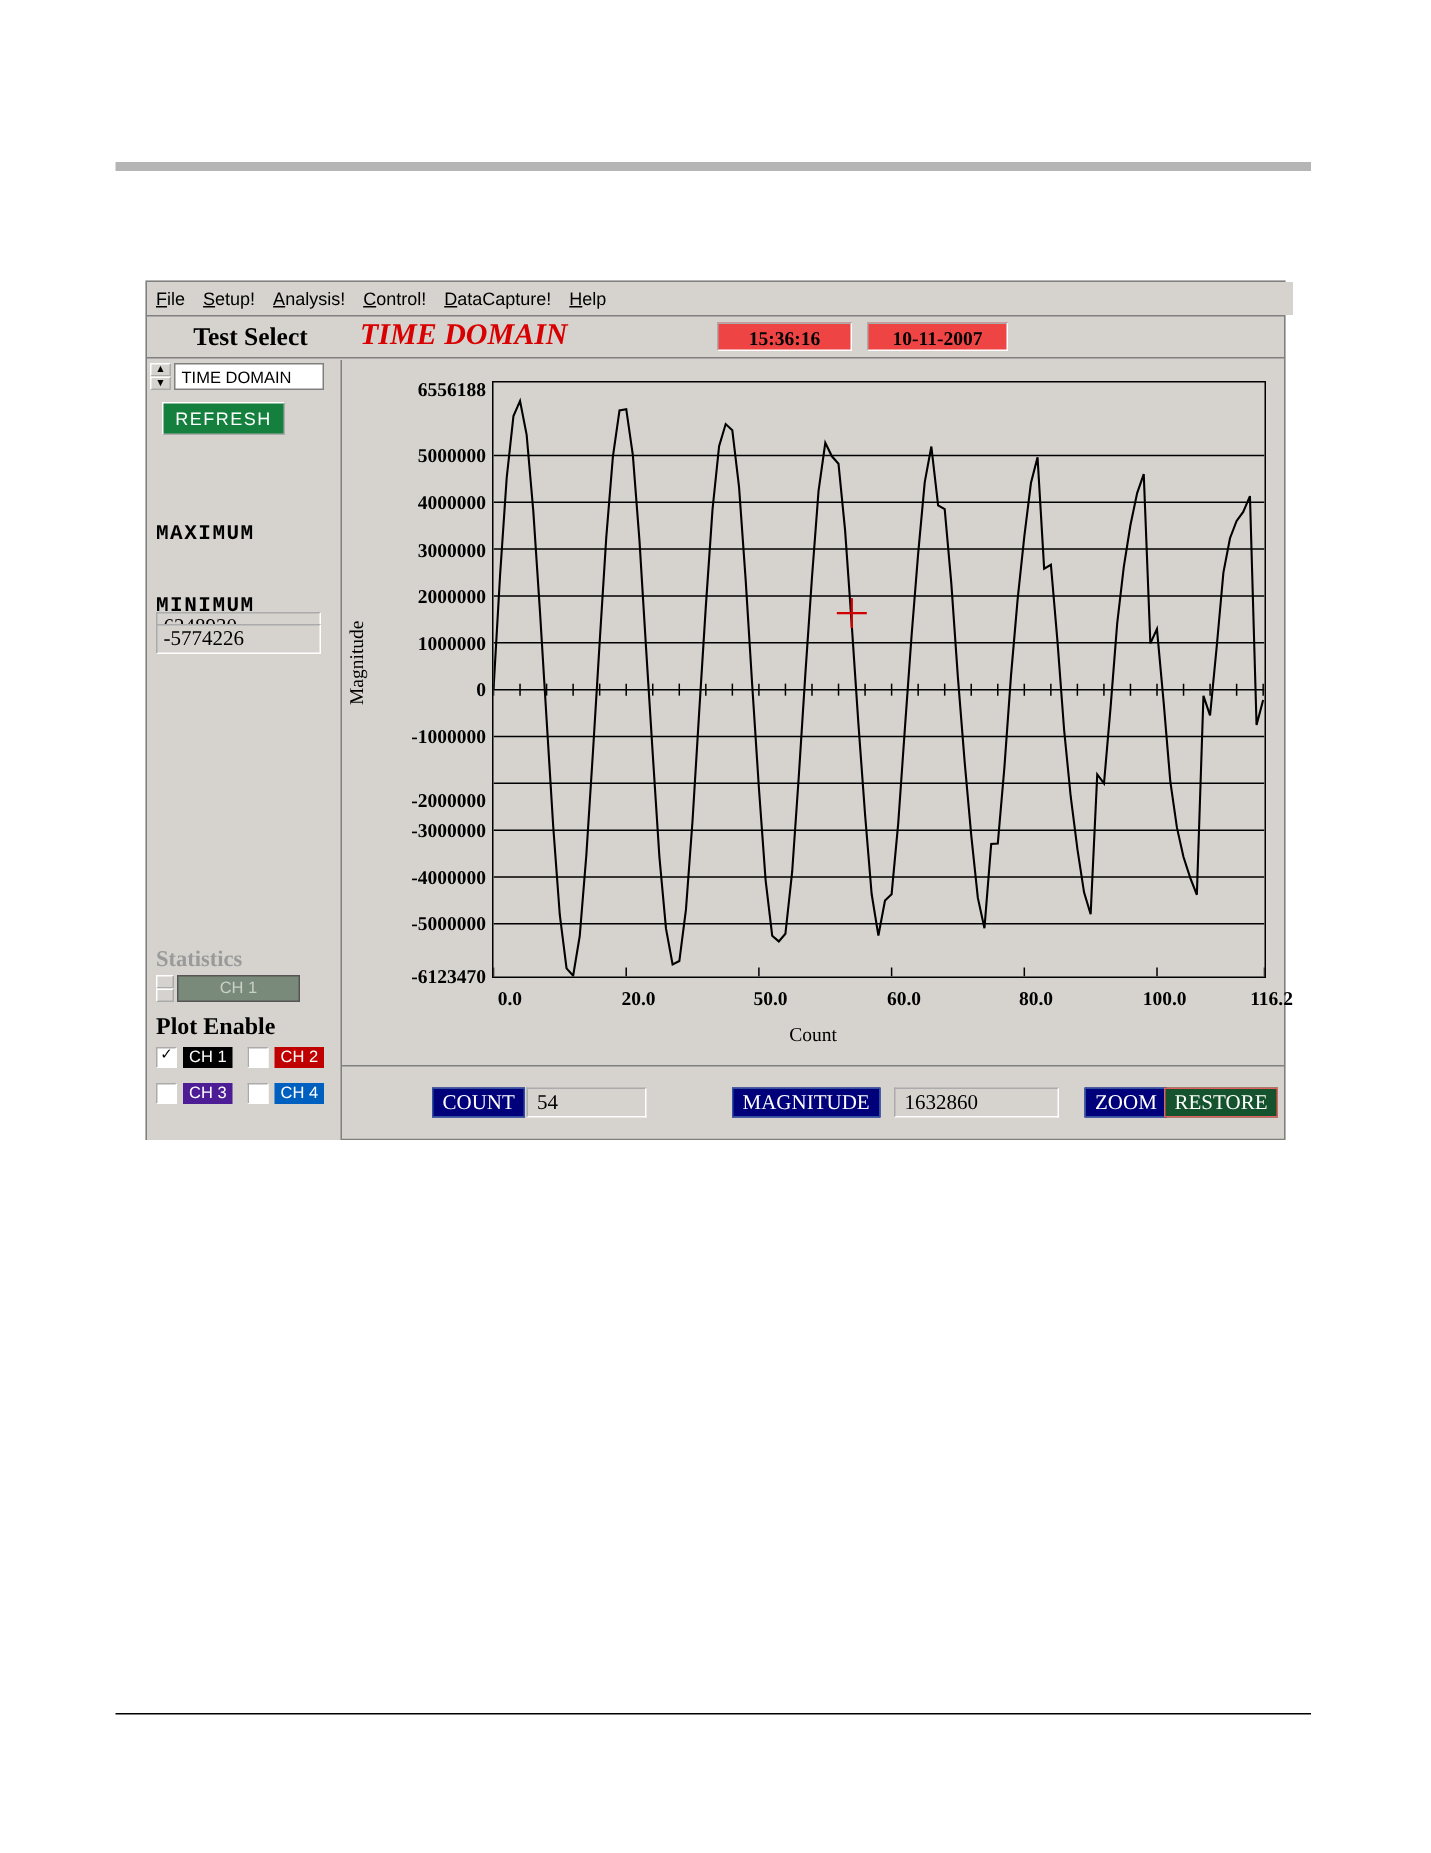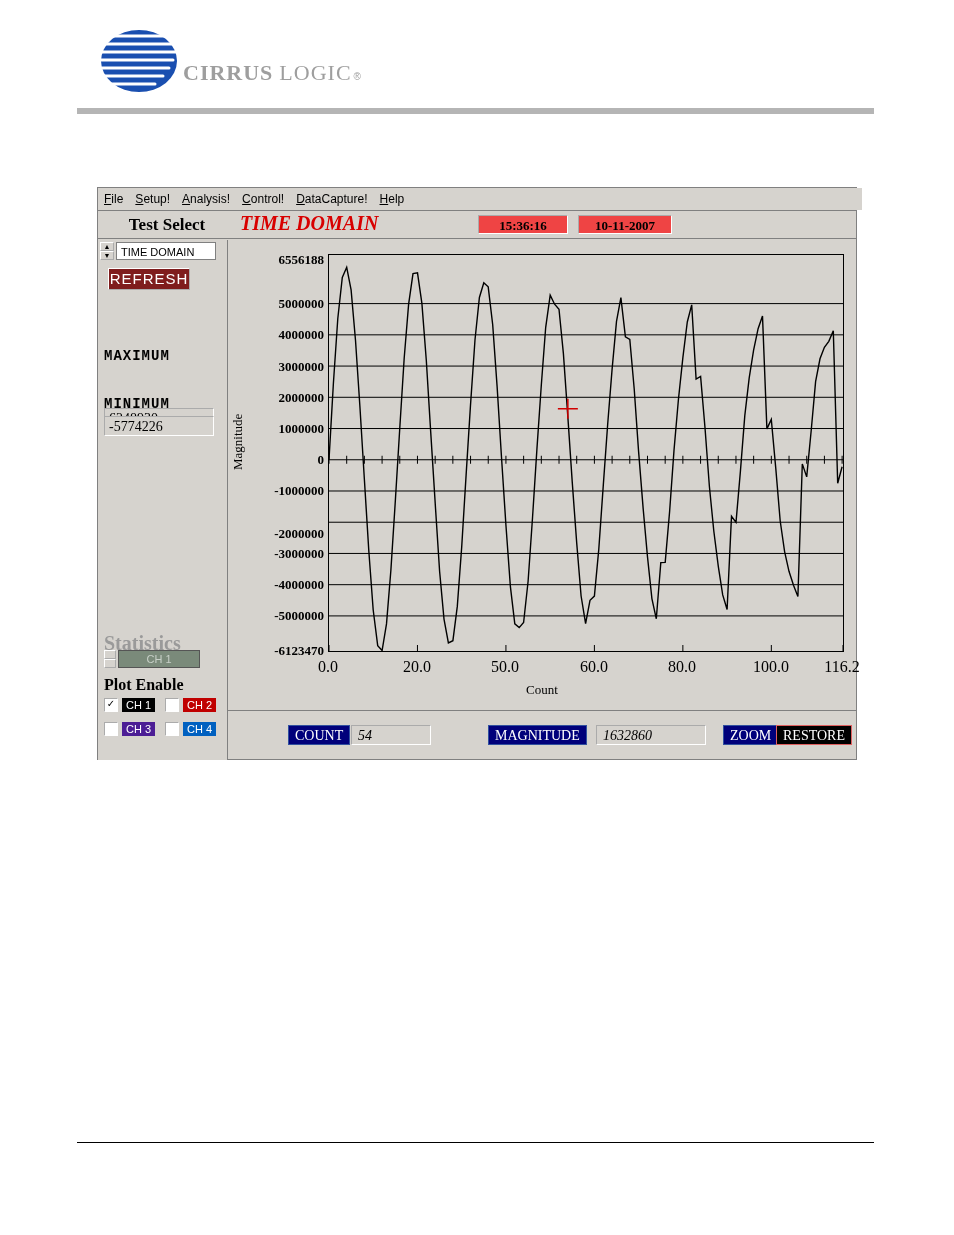--- a/index.html
+++ b/index.html
@@ -199,23 +199,23 @@
     padding: 0 4px;
     font-family: Tahoma, Arial, sans-serif;
     box-sizing: border-box;
   }
   .refresh-btn {
     position: absolute;
     left: 10px;
     top: 28px;
     width: 80px;
     height: 20px;
-    background: #7f1d1d;
+    background: #15803d;
     color: #fff;
-    font-size: 15px;
+    font-size: 12px;
     letter-spacing: 1px;
     text-align: center;
     line-height: 20px;
     border: 1px outset #fff;
   }
   .side-label {
     position: absolute;
     left: 6px;
     font-family: "Courier New", monospace;
     font-weight: bold;
@@ -234,21 +234,21 @@
     line-height: 20px;
     padding: 0 4px;
     box-sizing: border-box;
   }
   .stats-label {
     position: absolute;
     left: 6px;
     top: 392px;
     font-family: "Times New Roman", serif;
     font-weight: bold;
-    font-size: 20px;
+    font-size: 15px;
     color: #9a9a9a;
   }
   .stats-ch-row {
     position: absolute;
     left: 6px;
     top: 410px;
     display: flex;
     align-items: center;
   }
   .stats-ch-spin {
@@ -362,24 +362,24 @@
     width: 90px;
     text-align: right;
     font-family: "Times New Roman", serif;
     font-weight: bold;
     font-size: 13px;
   }
   .xtick {
     position: absolute;
     top: 418px;
     width: 40px;
-    text-align: center;
-    font-family: "Times New Roman", serif;
-    font-weight: normal;
-    font-size: 16px;
+    text-align: right;
+    font-family: "Times New Roman", serif;
+    font-weight: bold;
+    font-size: 13px;
   }
   
   .bottom-strip {
     position: absolute;
     left: 130px;
     top: 522px;
     width: 628px;
     height: 48px;
     border-top: 1px solid #808080;
     background: #d6d3ce;
@@ -390,61 +390,39 @@
     height: 20px;
     color: #fff;
     font-family: "Times New Roman", serif;
     font-size: 14px;
     line-height: 20px;
     padding: 0 6px;
     background: #00007b;
     border: 1px solid #3050a0;
     box-sizing: border-box;
   }
-  .pill.red { background: #000000; border-color: #e06060; }
+  .pill.red { background: #14532d; border-color: #e06060; }
   .val-field {
     position: absolute;
     top: 14px;
     height: 20px;
     border: 1px inset #fff;
     background: #d6d3ce;
     font-family: "Times New Roman", serif;
     font-size: 14px;
     line-height: 20px;
     padding: 0 6px;
     box-sizing: border-box;
-    font-style: italic;
   }
 </style>
 </head>
 <body>
 
 <div class="page">
 
-  <div class="logo-area">
-    <svg class="logo-swoosh" viewBox="0 0 100 62">
-      <g fill="#1a4fb0">
-        <ellipse cx="62" cy="31" rx="38" ry="31"></ellipse>
-      </g>
-      <g stroke="#fff" stroke-width="3" fill="none" stroke-linecap="round">
-        <path d="M2 6 Q50 6 90 6"></path>
-        <path d="M2 14 Q50 14 95 14"></path>
-        <path d="M2 22 Q50 22 98 22"></path>
-        <path d="M2 30 Q50 30 96 30"></path>
-        <path d="M2 38 Q50 38 92 38"></path>
-        <path d="M2 46 Q50 46 86 46"></path>
-        <path d="M2 54 Q50 54 78 54"></path>
-      </g>
-    </svg>
-    <div class="logo-text">
-      <span class="logo-word1">CIRRUS</span>
-      <span class="logo-word2">LOGIC</span>
-      <span class="logo-reg">®</span>
-    </div>
-  </div>
   <div class="top-rule"></div>
 
   <div class="app">
 
     <div class="menubar">
       <span><u>F</u><i></i>ile</span>
       <span><u>S</u>etup!</span>
       <span><u>A</u>nalysis!</span>
       <span><u>C</u>ontrol!</span>
       <span><u>D</u>ataCapture!</span>

